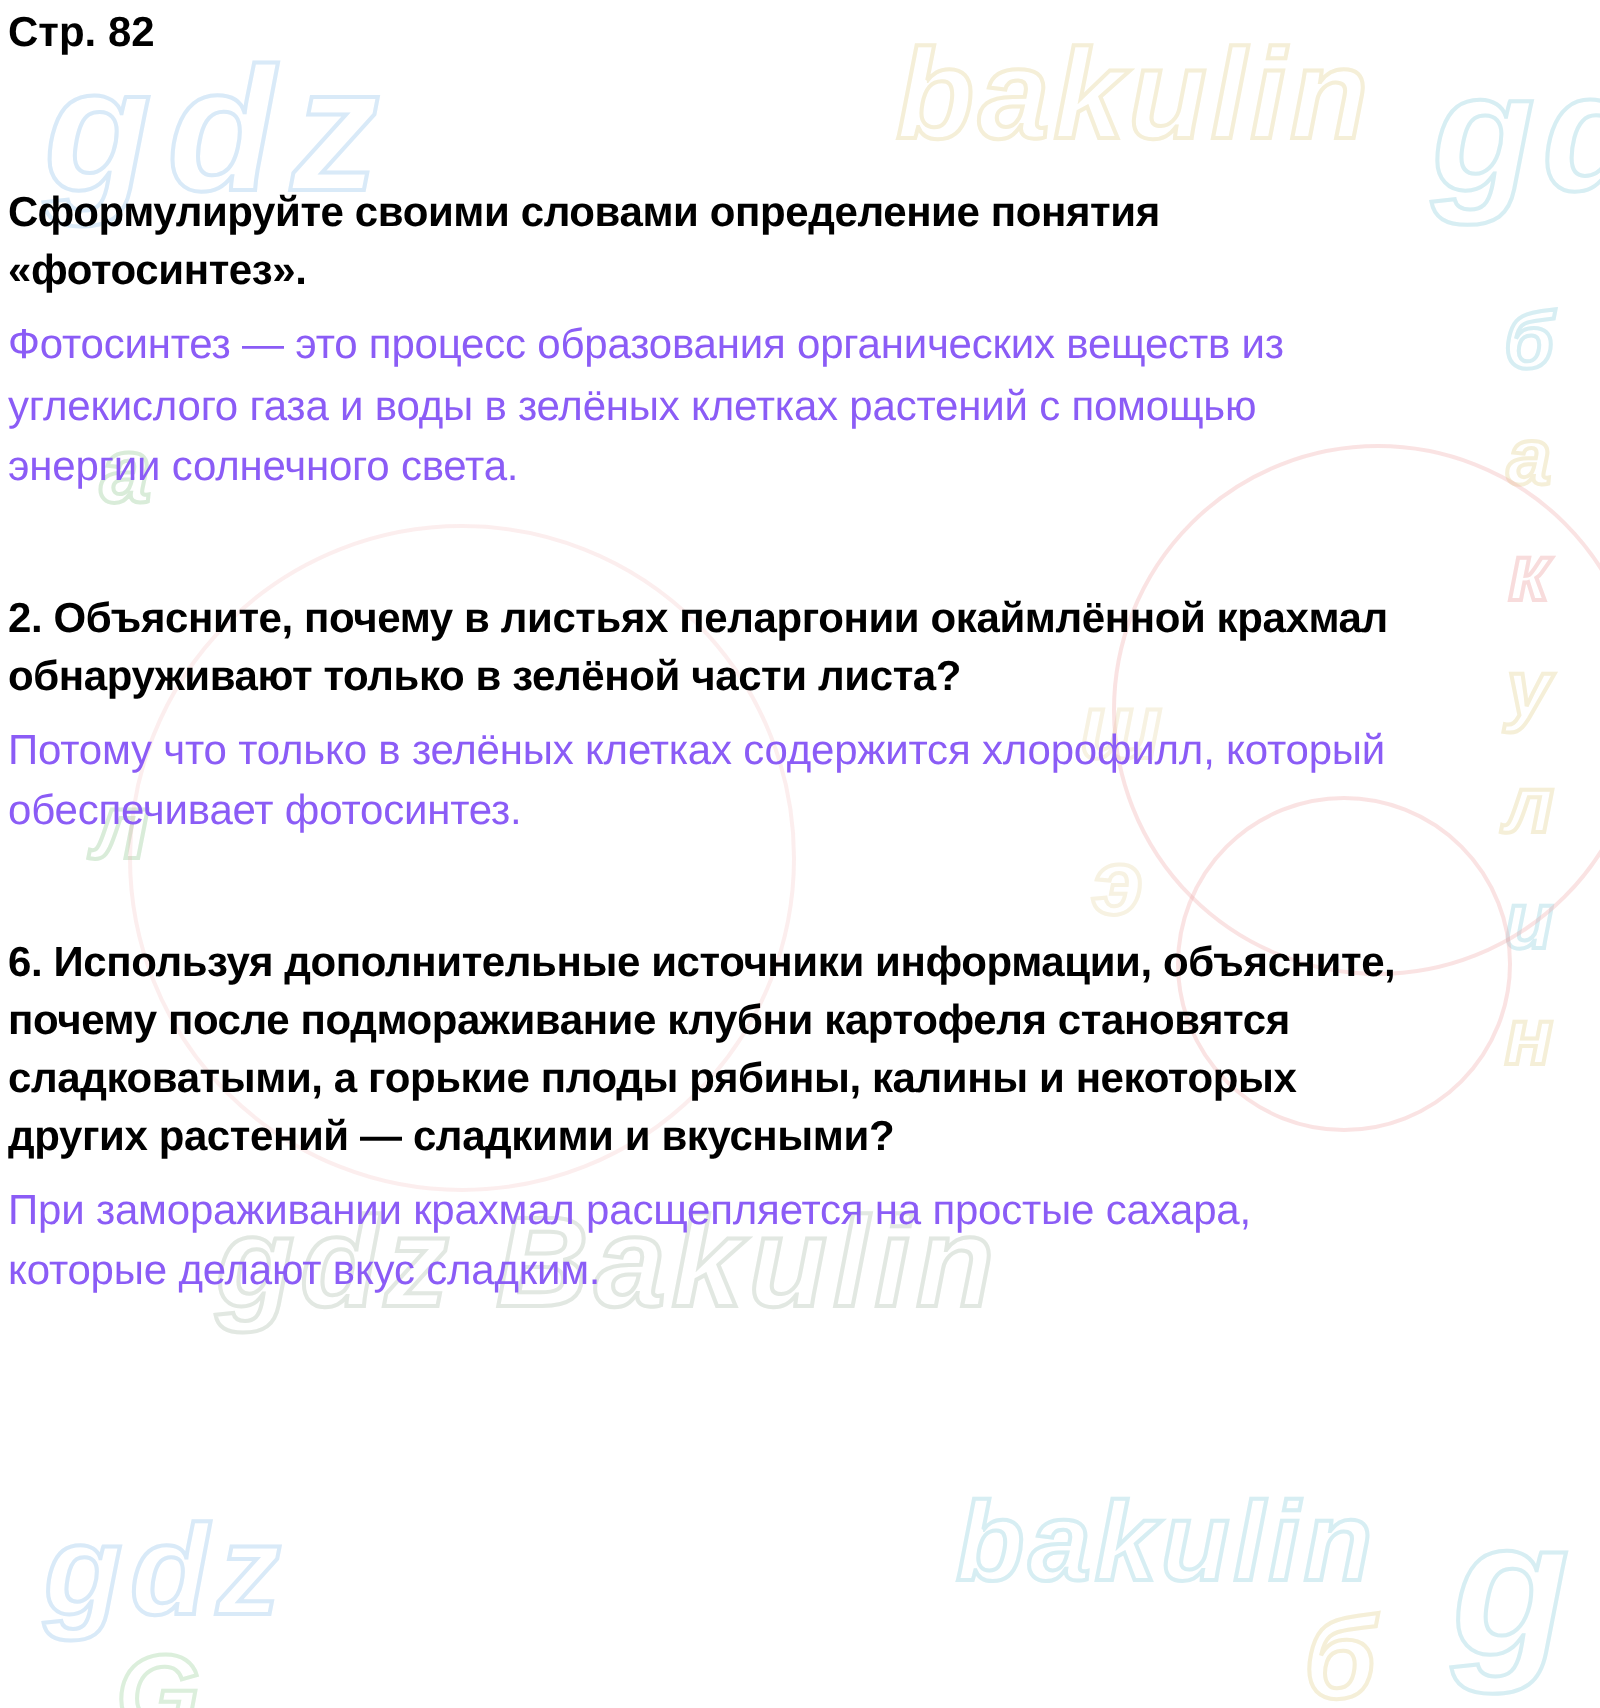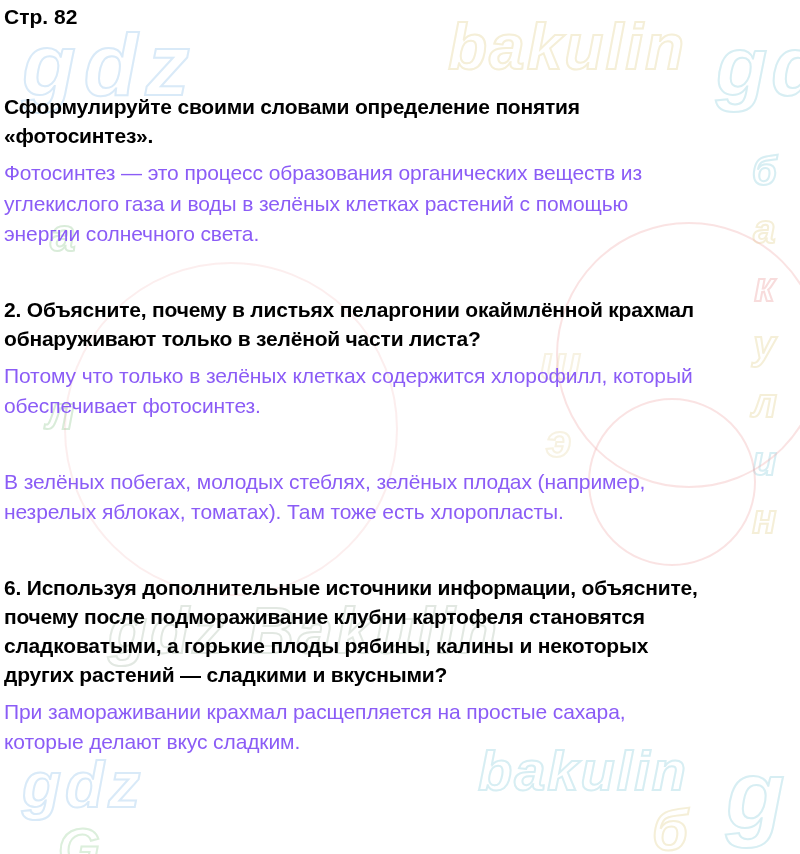--- a/index.html
+++ b/index.html
@@ -141,22 +141,20 @@
   </section>
 
   <section class="qa">
     <h2 class="question">2. Объясните, почему в листьях пеларгонии окаймлённой крахмал
 обнаруживают только в зелёной части листа?</h2>
     <p class="answer">Потому что только в зелёных клетках содержится хлорофилл, который
 обеспечивает фотосинтез.</p>
   </section>
 
   <section class="qa">
-    <p class="answer">В зелёных побегах, молодых стеблях, зелёных плодах (например,
-незрелых яблоках, томатах). Там тоже есть хлоропласты.</p>
   </section>
 
   <section class="qa">
     <h2 class="question">6. Используя дополнительные источники информации, объясните,
 почему после подмораживание клубни картофеля становятся
 сладковатыми, а горькие плоды рябины, калины и некоторых
 других растений — сладкими и вкусными?</h2>
     <p class="answer">При замораживании крахмал расщепляется на простые сахара,
 которые делают вкус сладким.</p>
   </section>

